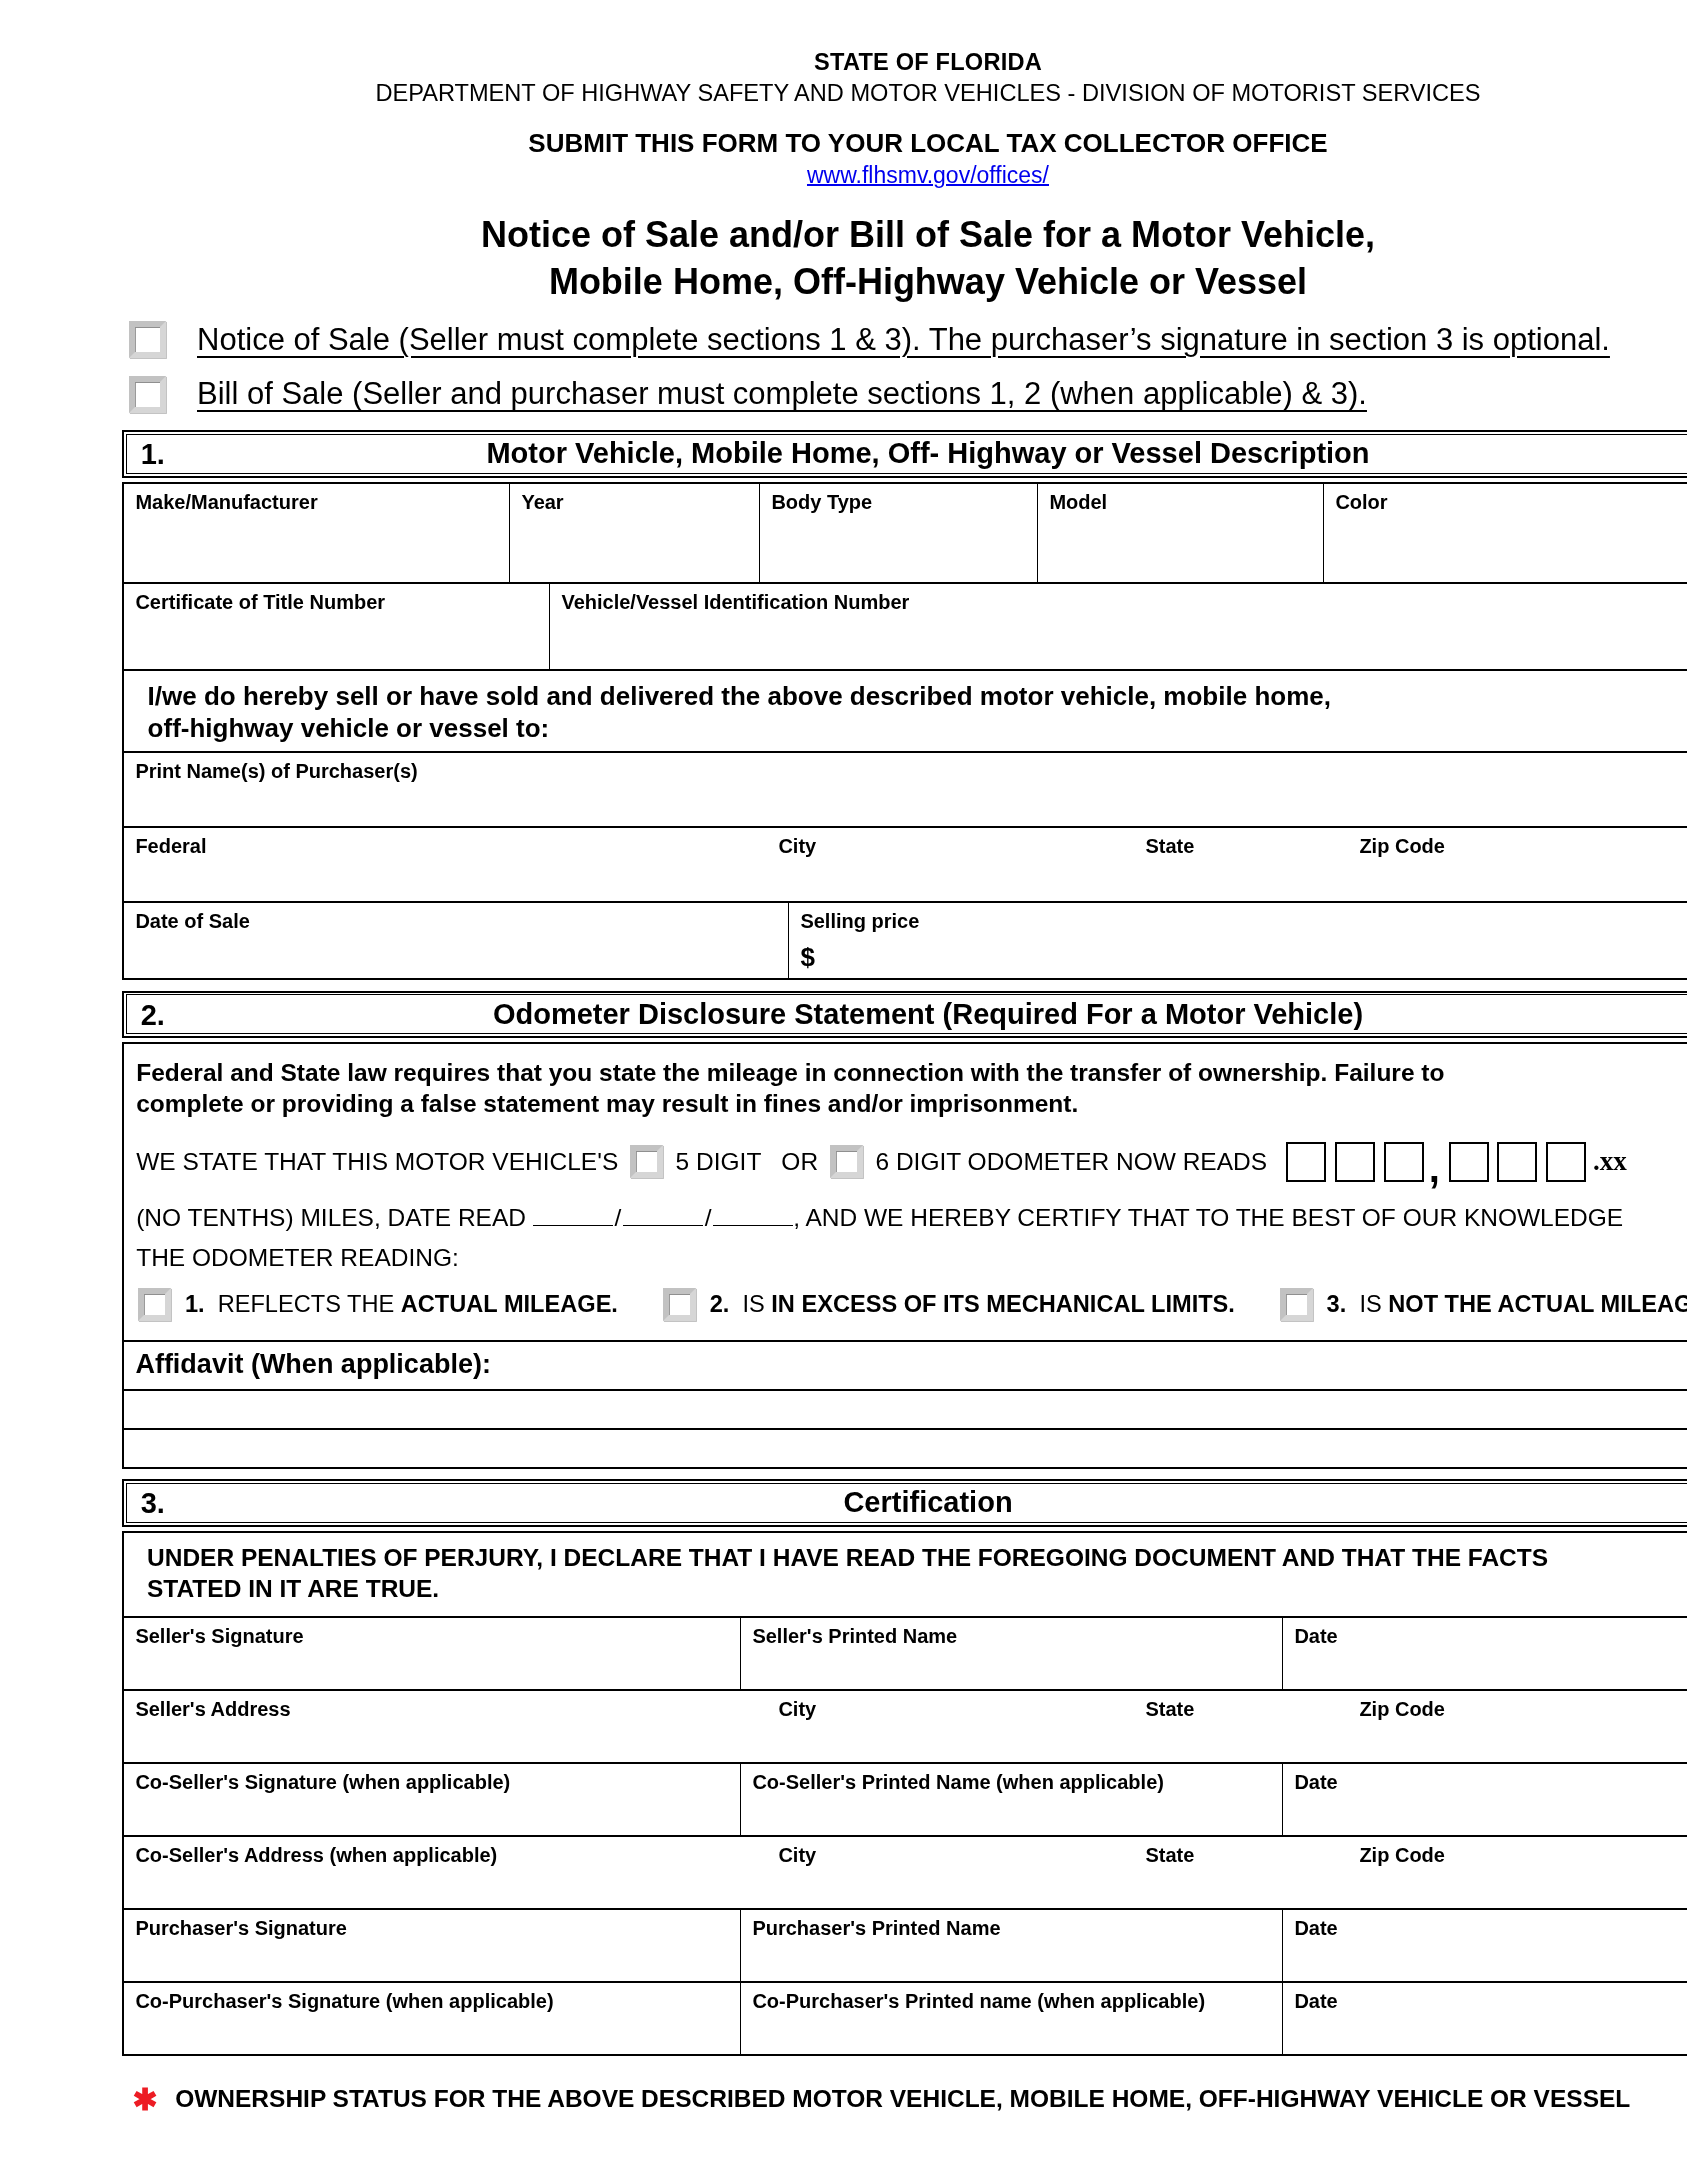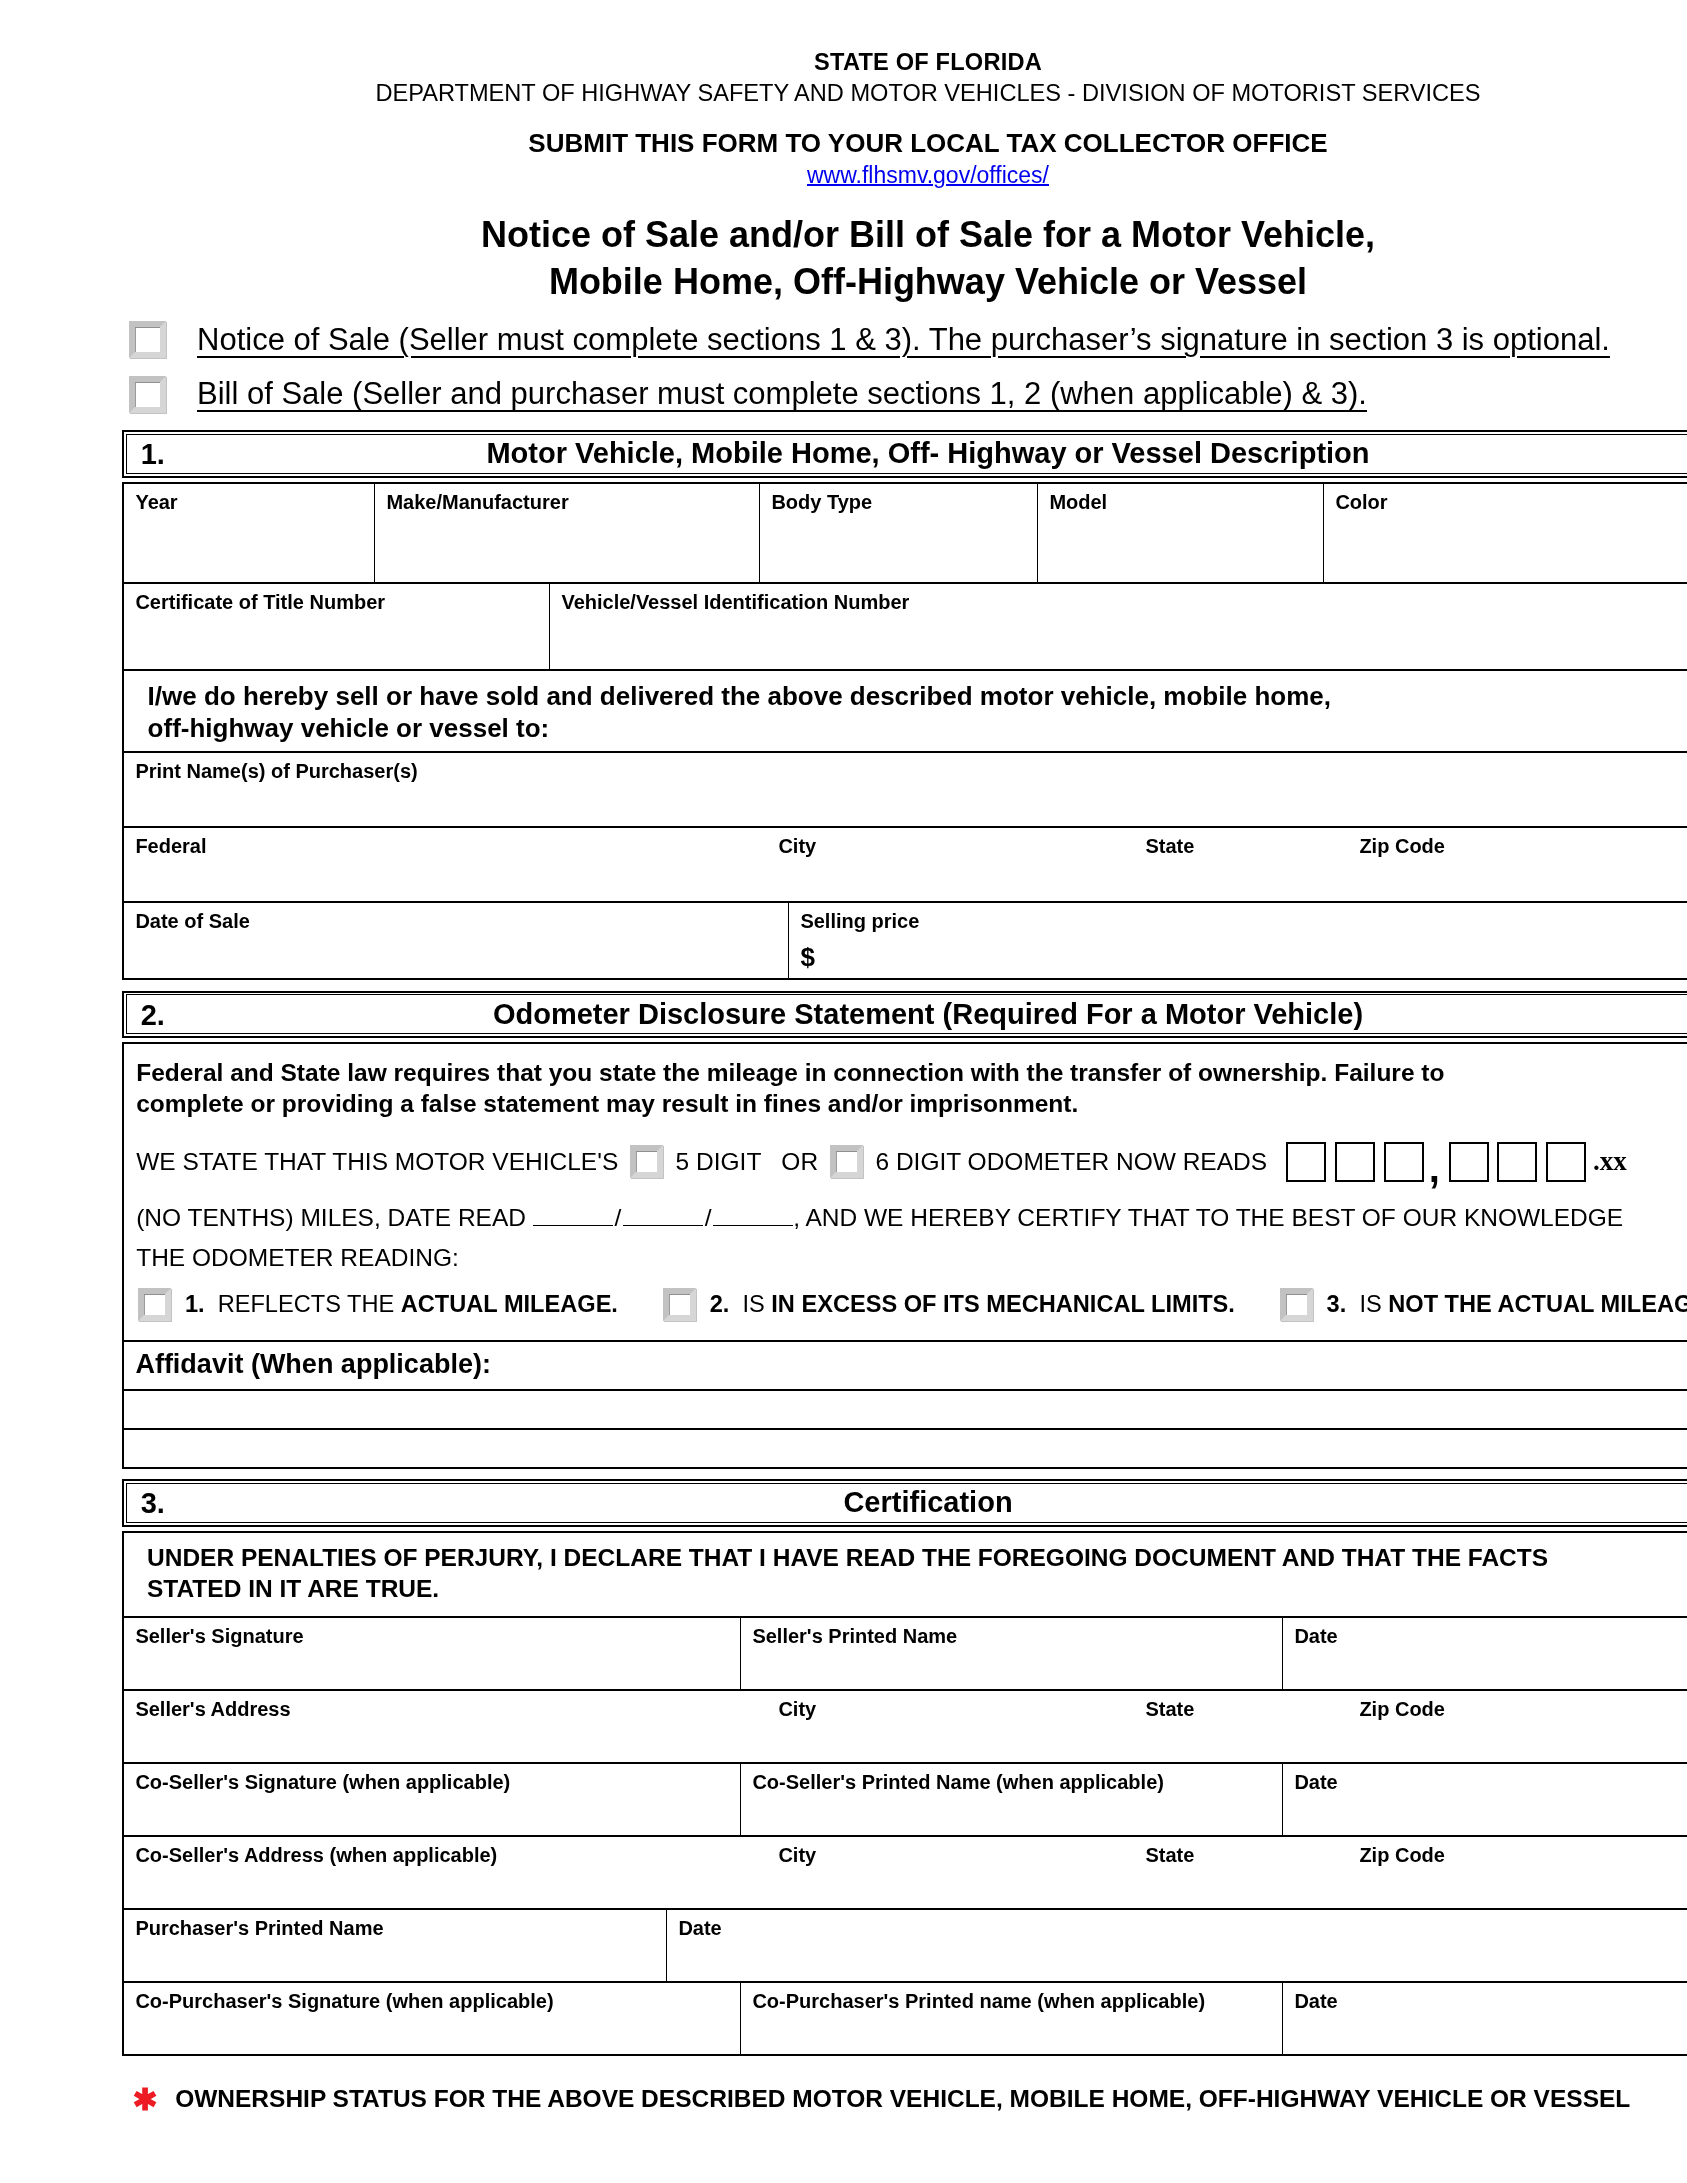--- a/index.html
+++ b/index.html
@@ -126,22 +126,22 @@
 
   <div class="sec-hd">
     <div class="sec-hd-in">
       <span class="sec-num">1.</span>
       <span class="sec-title">Motor Vehicle, Mobile Home, Off- Highway or Vessel Description</span>
     </div>
   </div>
 
   <div class="tbl">
     <div class="trow rowA">
+      <div class="tcell wA2"><span class="lbl">Make/Manufacturer</span></div>
       <div class="tcell wA1"><span class="lbl">Year</span></div>
-      <div class="tcell wA2"><span class="lbl">Make/Manufacturer</span></div>
       <div class="tcell wA3"><span class="lbl">Body Type</span></div>
       <div class="tcell wA4"><span class="lbl">Model</span></div>
       <div class="tcell wA5"><span class="lbl">Color</span></div>
     </div>
     <div class="trow rowB">
       <div class="tcell wB1"><span class="lbl">Certificate of Title Number</span></div>
       <div class="tcell wB2"><span class="lbl">Vehicle/Vessel Identification Number</span></div>
     </div>
     <div class="trow rowC">
       <div class="stmt">
@@ -272,20 +272,21 @@
       <div class="tcell wS3"><span class="lbl">Date</span></div>
     </div>
     <div class="trow sigrow">
       <div class="tcell wE1"><span class="lbl">Co-Seller's Address (when applicable)</span></div>
       <div class="tcell wE2 nb"><span class="lbl">City</span></div>
       <div class="tcell wE3 nb"><span class="lbl">State</span></div>
       <div class="tcell wE4 nb"><span class="lbl">Zip Code</span></div>
     </div>
 
     <div class="trow sigrow">
+      <div class="tcell wS1"><span class="lbl">Purchaser's Signature</span></div>
       <div class="tcell wS2"><span class="lbl">Purchaser's Printed Name</span></div>
       <div class="tcell wS3"><span class="lbl">Date</span></div>
     </div>
     <div class="trow sigrow">
       <div class="tcell wS1"><span class="lbl">Co-Purchaser's Signature (when applicable)</span></div>
       <div class="tcell wS2"><span class="lbl">Co-Purchaser's Printed name (when applicable)</span></div>
       <div class="tcell wS3"><span class="lbl">Date</span></div>
     </div>
   </div>
 

